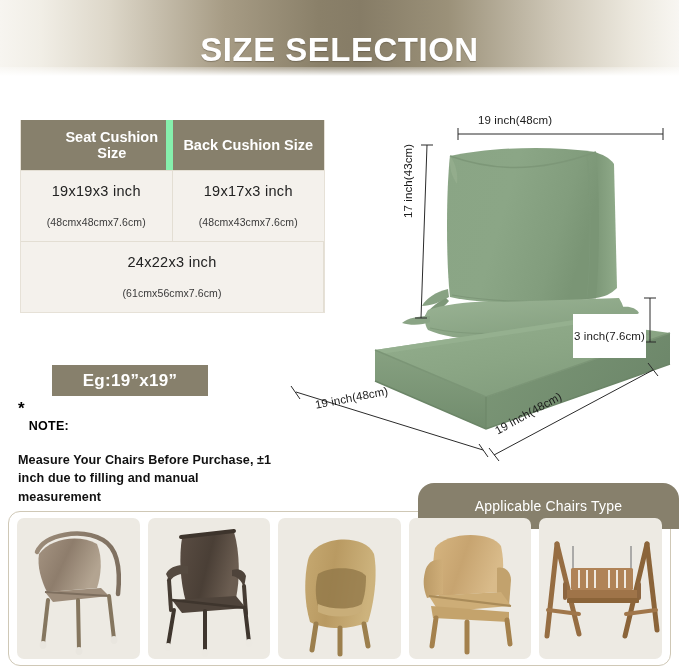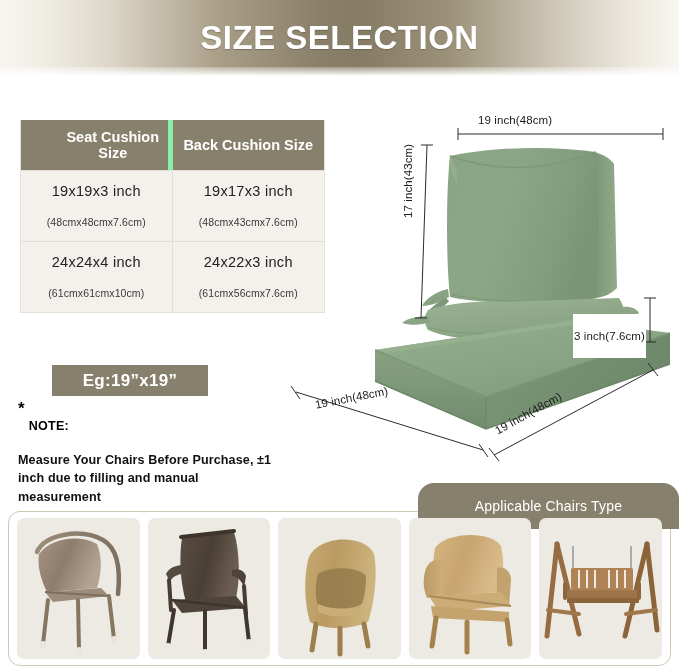--- a/index.html
+++ b/index.html
@@ -19,21 +19,21 @@
   #banner {
     position: absolute; left: 0; top: 0;
     width: 679px; height: 76px;
     background: linear-gradient(to right,
         #f7f5f0 0%, #f1eee6 6%, #ddd7c9 16%,
         #a79c85 33%, #8a8069 47%, #867c66 53%,
         #9b9179 66%, #cfc8b8 82%, #ece8de 93%, #f8f6f2 100%);
     overflow: hidden;
   }
   #banner-title {
-    position: absolute; left: 0; top: 4px;
+    position: absolute; left: 0; top: 16px;
     width: 679px; height: 68px;
     display: flex; align-items: center; justify-content: center;
     font-size: 33px; font-weight: bold;
     letter-spacing: 0.5px;
     color: #ffffff;
     text-shadow: 0 1px 1px rgba(80,70,55,0.45);
     font-family: "Liberation Sans", sans-serif;
   }
   #banner-fade {
     position: absolute; left: 0; bottom: 0; width: 679px; height: 9px;
@@ -55,21 +55,21 @@
     flex: 0 0 auto;
   }
   .t-head > div {
     flex: 1 1 50%;
     display: flex; align-items: center; justify-content: center;
     text-align: center;
     color: #ffffff; font-weight: bold; font-size: 14.5px;
     line-height: 1.12;
     padding: 0 4px;
   }
-  .t-head > div:first-child { border-right: 5px solid #86efac; padding-left: 41px; }
+  .t-head > div:first-child { border-right: 7px solid #86efac; padding-left: 41px; }
   .t-row {
     display: flex; flex: 1 1 0;
     border-top: 1px solid #e3ded3;
   }
   .t-row:first-of-type { border-top: none; }
   .t-cell {
     flex: 1 1 50%;
     display: flex; flex-direction: column;
     align-items: center; justify-content: center;
     padding: 2px 2px 3px;
@@ -202,24 +202,20 @@
       <span class="c-cm">(48cmx48cmx7.6cm)</span>
     </div>
     <div class="t-cell">
       <span class="c-in">19x17x3 inch</span>
       <span class="c-cm">(48cmx43cmx7.6cm)</span>
     </div>
   </div>
 
 
   <div class="t-row">
-    <div class="t-cell">
-      <span class="c-in">24x24x4 inch</span>
-      <span class="c-cm">(61cmx61cmx10cm)</span>
-    </div>
     <div class="t-cell">
       <span class="c-in">24x22x3 inch</span>
       <span class="c-cm">(61cmx56cmx7.6cm)</span>
     </div>
   </div>
 </div>
 
 <div id="eg-badge">Eg:19”x19”</div>
 
 <div id="note-block">

